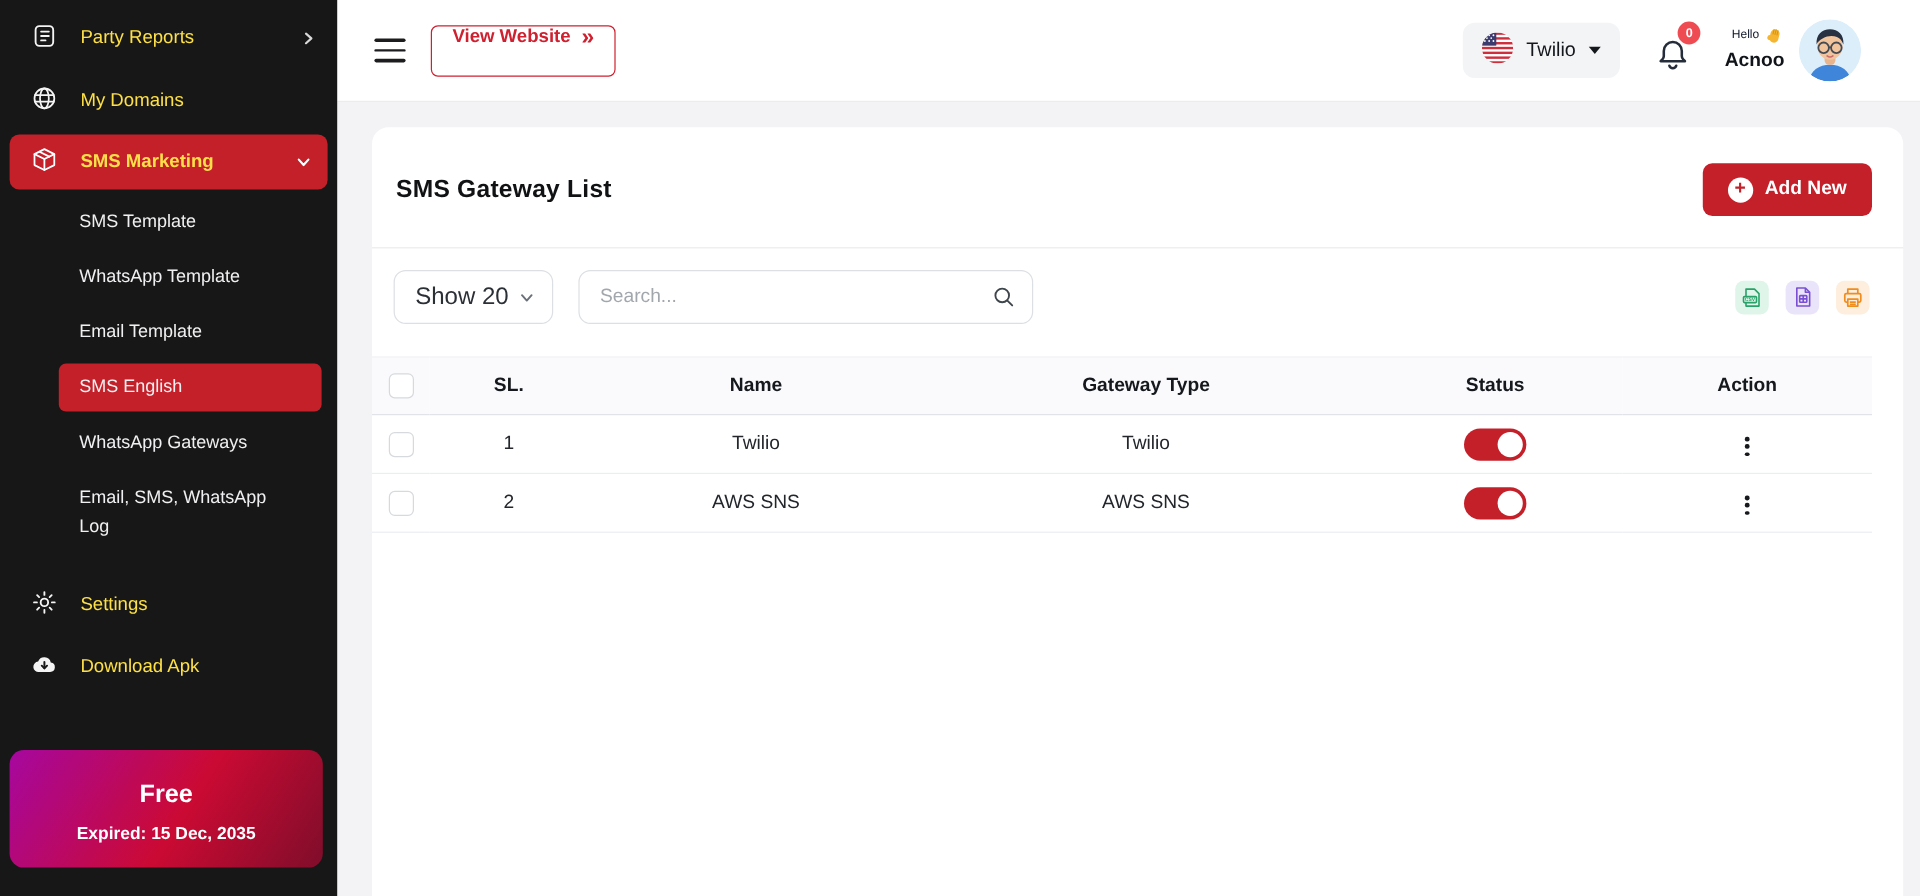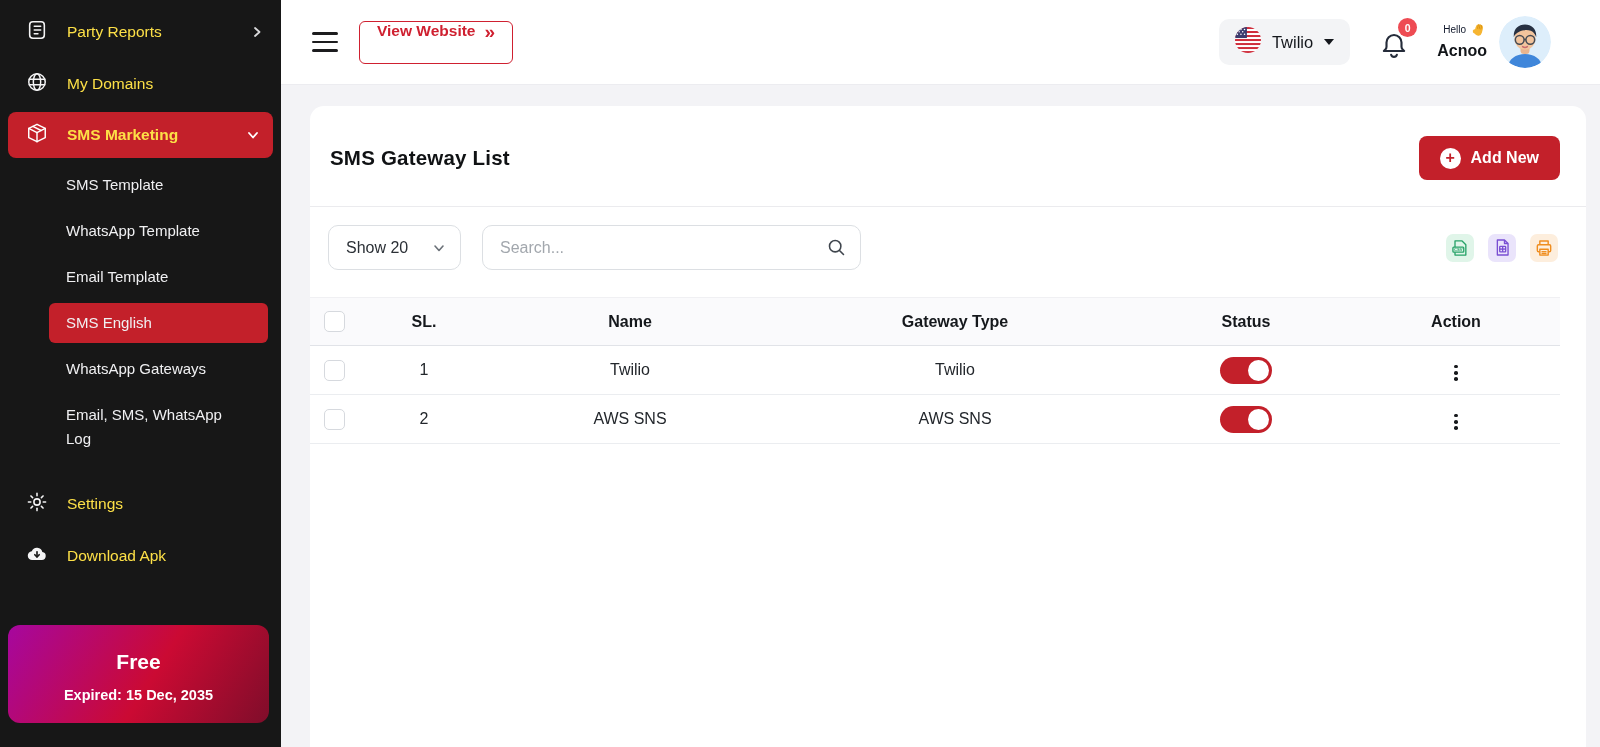--- a/index.html
+++ b/index.html
@@ -55,21 +55,21 @@
   .card { background:#fff; border-radius:14px 14px 0 0; height:662px; }
   .card-header { display:flex; align-items:center; justify-content:space-between; padding:30px 26px 26px 20px; border-bottom:1px solid #ebebee; }
   .page-title { font-size:20.5px; font-weight:700; color:#101214; letter-spacing:.2px; }
   .add-btn { height:44px; padding:0 21px; background:#c3202a; border:none; border-radius:8px; color:#fff;
     font-family:inherit; font-size:16px; font-weight:700; display:flex; align-items:center; gap:10px; cursor:pointer; }
   .plus-circle { width:21px; height:21px; border-radius:50%; background:#fff; color:#c3202a; font-size:16px; font-weight:700;
     display:flex; align-items:center; justify-content:center; line-height:1; padding-bottom:1px; }
 
   .controls { display:flex; align-items:center; padding:18px 22px 0 18px; }
   .show-select { width:133px; height:45px; border:1px solid #dcdfe3; border-radius:10px; display:flex; align-items:center;
-    justify-content:space-between; padding:0 15px 0 17px; font-size:16px; color:#2b3036; cursor:pointer; background:#fff; }
+    justify-content:space-between; padding:0 15px 0 17px; font-size:20px; color:#2b3036; cursor:pointer; background:#fff; }
   .search-box { width:379px; height:45px; border:1px solid #dcdfe3; border-radius:10px; margin-left:21px;
     display:flex; align-items:center; padding:0 13px 0 17px; background:#fff; }
   .search-box input { flex:1; border:none; outline:none; font-family:Liberation Sans, sans-serif; font-size:16px; color:#2b3036; background:transparent; }
   .search-box input::placeholder { color:#a2a7ad; }
   .export-group { margin-left:auto; display:flex; gap:14px; padding-right:6px; }
   .exp-btn { width:28px; height:28px; border-radius:7px; border:none; display:flex; align-items:center; justify-content:center; cursor:pointer; }
   .exp-csv { background:#e0f5e9; }
   .exp-file { background:#eae4fb; }
   .exp-print { background:#fdeedd; }
 

